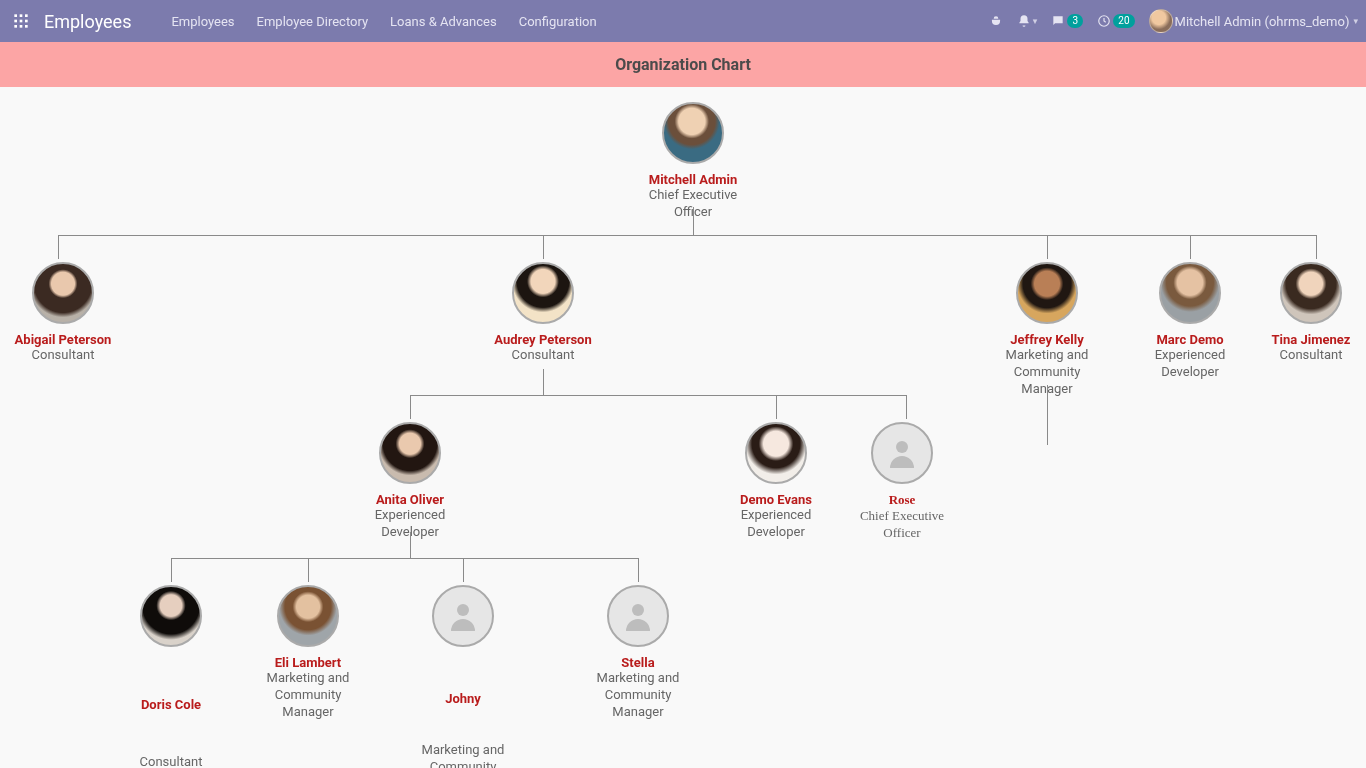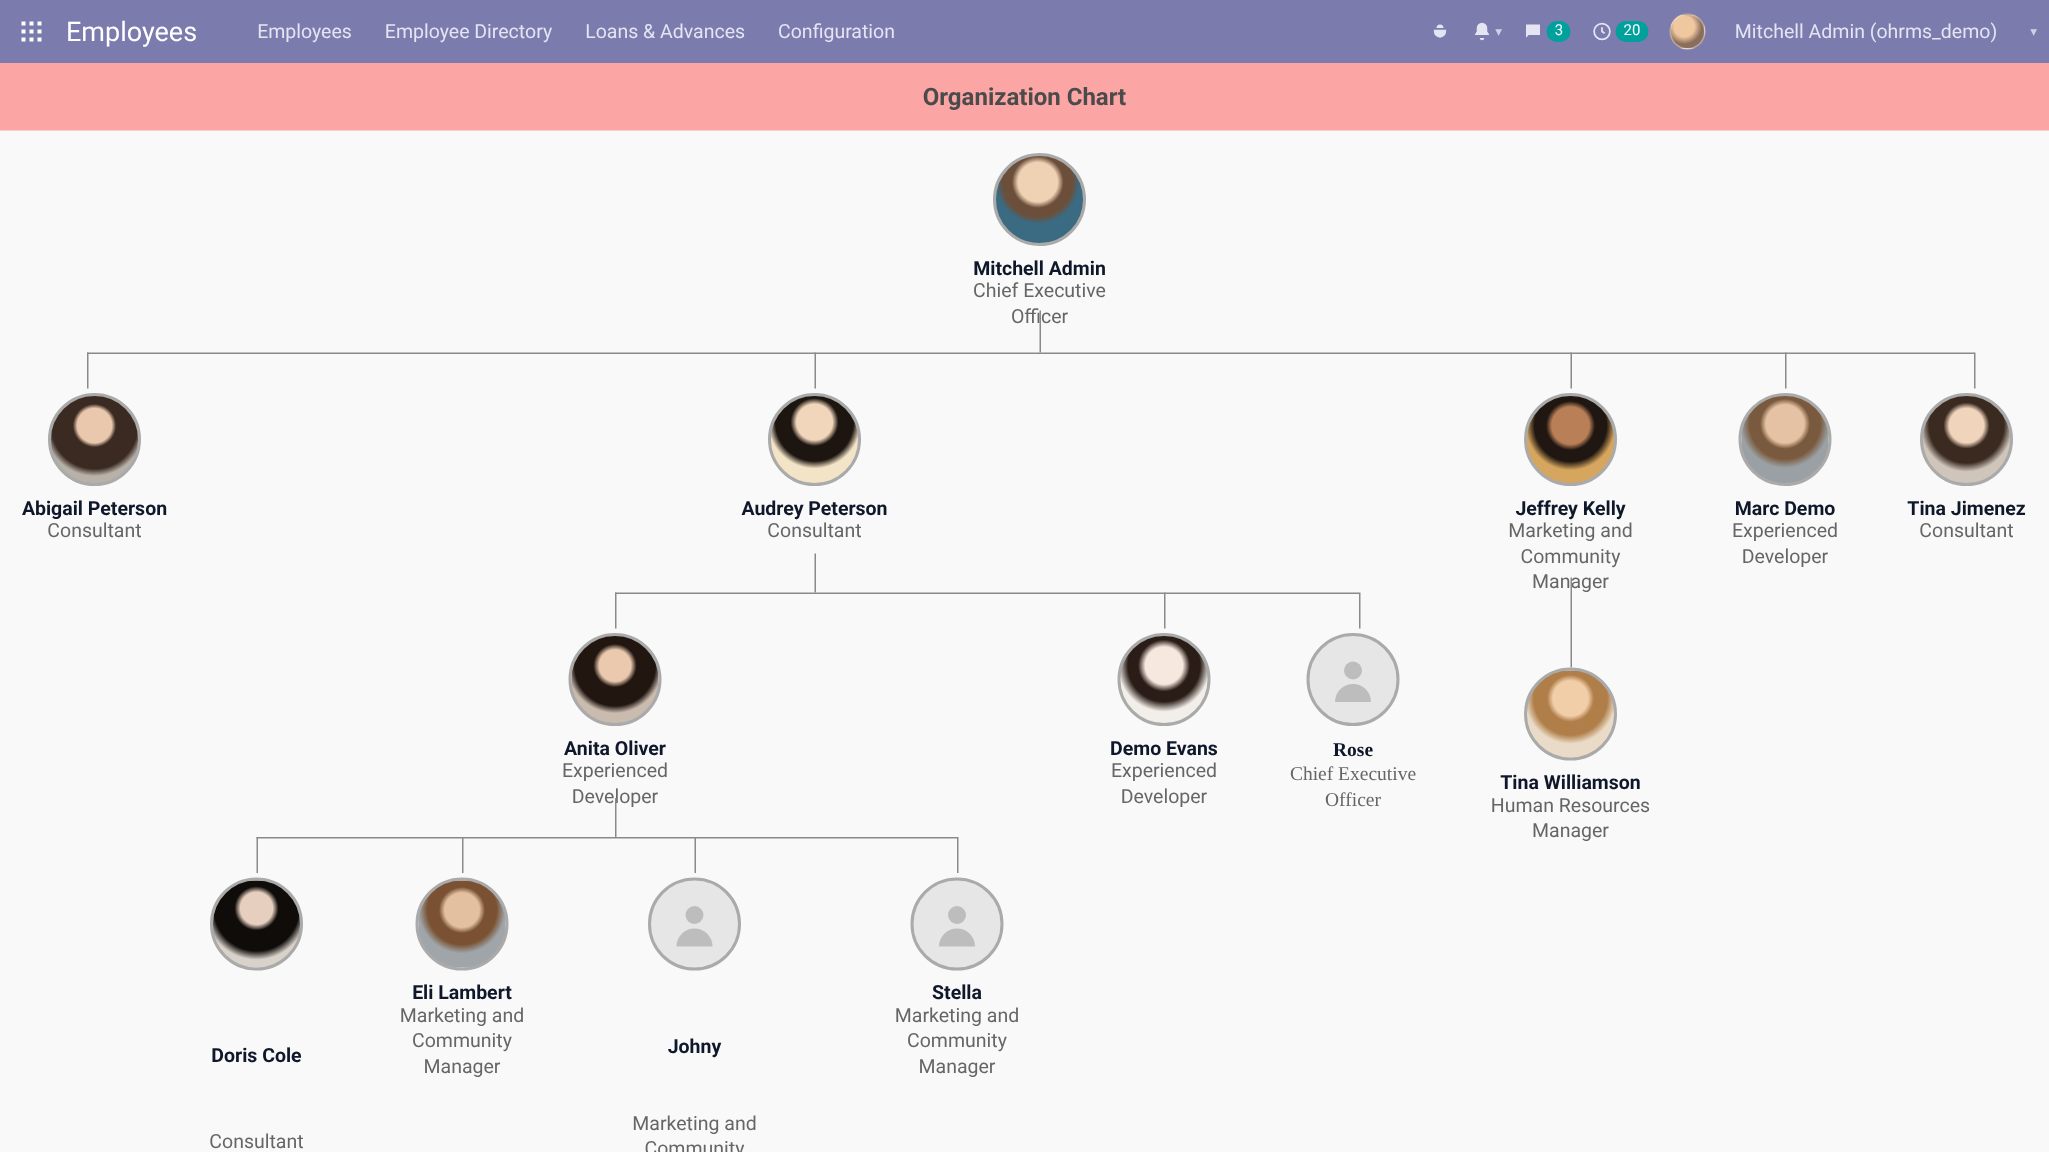--- a/index.html
+++ b/index.html
@@ -8,35 +8,35 @@
   
   .navbar { background: #7c7bad; height: 42px; display: flex; align-items: center; color: #fff; padding: 0 8px; }
   .apps-icon { width: 26px; height: 26px; display: flex; align-items: center; justify-content: center; cursor: pointer; margin-right: 10px; }
   .apps-icon svg { fill: #fff; }
   .brand { font-size: 18px; font-weight: 400; color: #fff; margin-right: 40px; }
   .nav-links { display: flex; gap: 22px; font-size: 13px; }
   .nav-links span { color: #e5e4f2; cursor: pointer; }
   .nav-right { margin-left: auto; display: flex; align-items: center; gap: 14px; font-size: 13px; }
   .nav-icon { position: relative; color: #e5e4f2; cursor: pointer; display: flex; align-items: center; }
   .badge { background: #00a09d; color: #fff; border-radius: 9px; padding: 0 5px; font-size: 10px; line-height: 14px; min-width: 16px; text-align: center; margin-left: 2px; }
-  .user-chip { display: flex; align-items: center; gap: 20px; cursor: pointer; color: #e5e4f2; }
+  .user-chip { display: flex; align-items: center; gap: 2px; cursor: pointer; color: #e5e4f2; }
   .user-avatar-small { width: 24px; height: 24px; border-radius: 50%; background: radial-gradient(circle at 40% 35%, #f0c8a0 0 35%, #8a6d5a 60%); border: 1px solid rgba(255,255,255,.4); }
   .caret { font-size: 9px; margin-left: 2px; opacity: .8; }
 
   
   .title-bar { background: #fca5a5; height: 45px; display: flex; align-items: center; justify-content: center; }
   .title-bar h1 { font-size: 16px; font-weight: 700; color: #4b4b4b; }
 
   
   .chart-area { position: relative; width: 1366px; height: 681px; }
   .node { position: absolute; display: flex; flex-direction: column; align-items: center; cursor: pointer; }
   .avatar { width: 62px; height: 62px; border-radius: 50%; border: 2px solid #aaa; background: #ddd; margin-bottom: 8px; background-size: cover; background-position: center; }
   .placeholder-avatar { background: #e6e6e6; display:flex; align-items:center; justify-content:center; }
   .placeholder-avatar svg { fill:#bdbdbd; }
-  .node .name { font-size: 13px; font-weight: 700; color: #0f172a; white-space: pre-line; }
+  .node .name { font-size: 13px; font-weight: 700; color: #b91c1c; white-space: pre-line; }
   .node .title { font-size: 13px; color: #666; text-align: center; white-space: pre-line; max-width: 140px; line-height: 1.3; }
 
   
   .hline, .vline { position: absolute; background: transparent; }
   .hline { border-top: 1px solid #8a8a8a; height: 1px; }
   .vline { border-left: 1px solid #8a8a8a; width: 1px; }
 
   
   .av-mitchell { background: radial-gradient(circle at 48% 30%, #efd1b3 0 26%, #6b4f3b 34% 46%, #3a6b82 55% 100%); }
   .av-abigail  { background: radial-gradient(circle at 50% 34%, #e9c8ad 0 24%, #3b2a22 30% 60%, #b8b1a8 70%); }
@@ -177,25 +177,20 @@
     <div class="avatar placeholder-avatar">
       <svg width="36" height="36" viewBox="0 0 24 24">
           <circle cx="12" cy="8" r="4"></circle>
           <path d="M4 22a8 8 0 0 1 16 0z"></path>
         </svg>
     </div>
     <div class="name">Rose</div>
     <div class="title">Chief Executive Officer</div>
   </div>
 
-  <div class="node" style="left:987px; top:358px; width:120px;">
-    <div class="avatar av-tina"></div>
-    <div class="name">Tina Williamson</div>
-    <div class="title">Human Resources Manager</div>
-  </div>
 
   <div class="vline" style="left:410px; top:445px; height:26px;"></div>
   <div class="hline" style="left:171px; top:471px; width:467px;"></div>
   <div class="vline" style="left:171px; top:471px; height:24px;"></div>
   <div class="vline" style="left:308px; top:471px; height:24px;"></div>
   <div class="vline" style="left:463px; top:471px; height:24px;"></div>
   <div class="vline" style="left:638px; top:471px; height:24px;"></div>
 
   <div class="node" style="left:111px; top:498px; width:120px;gap:42px;">
     <div class="avatar av-doris"></div>

